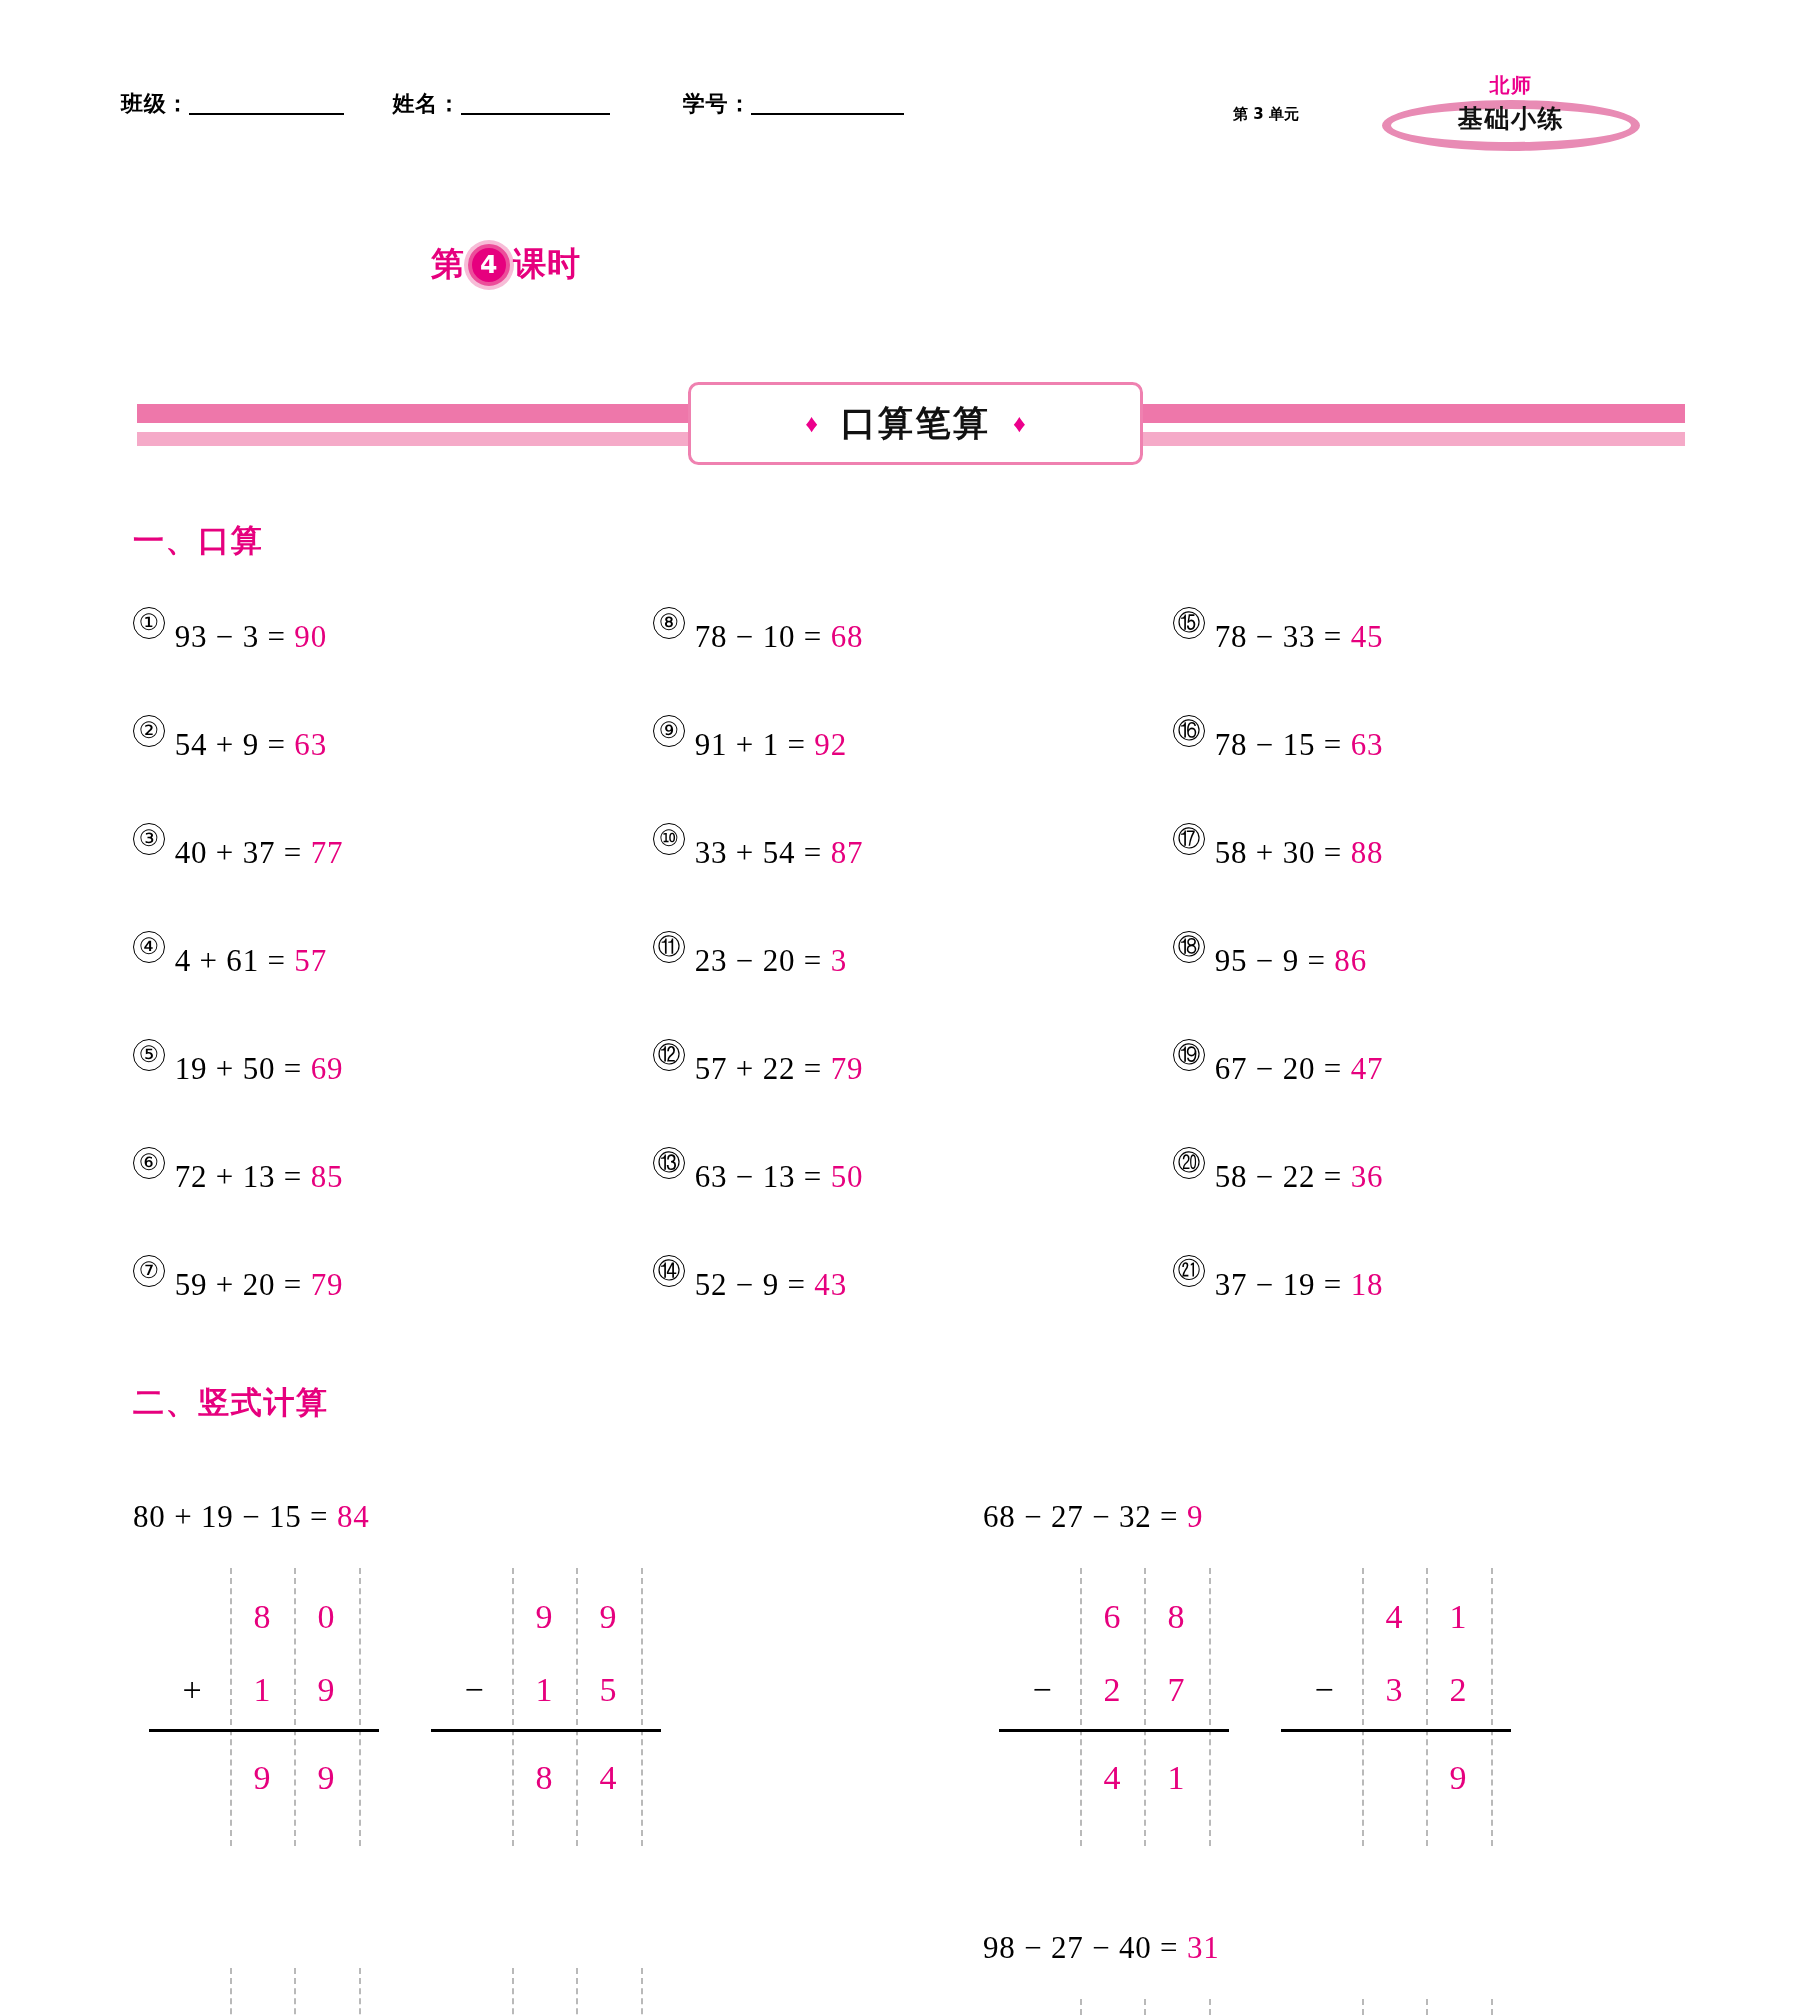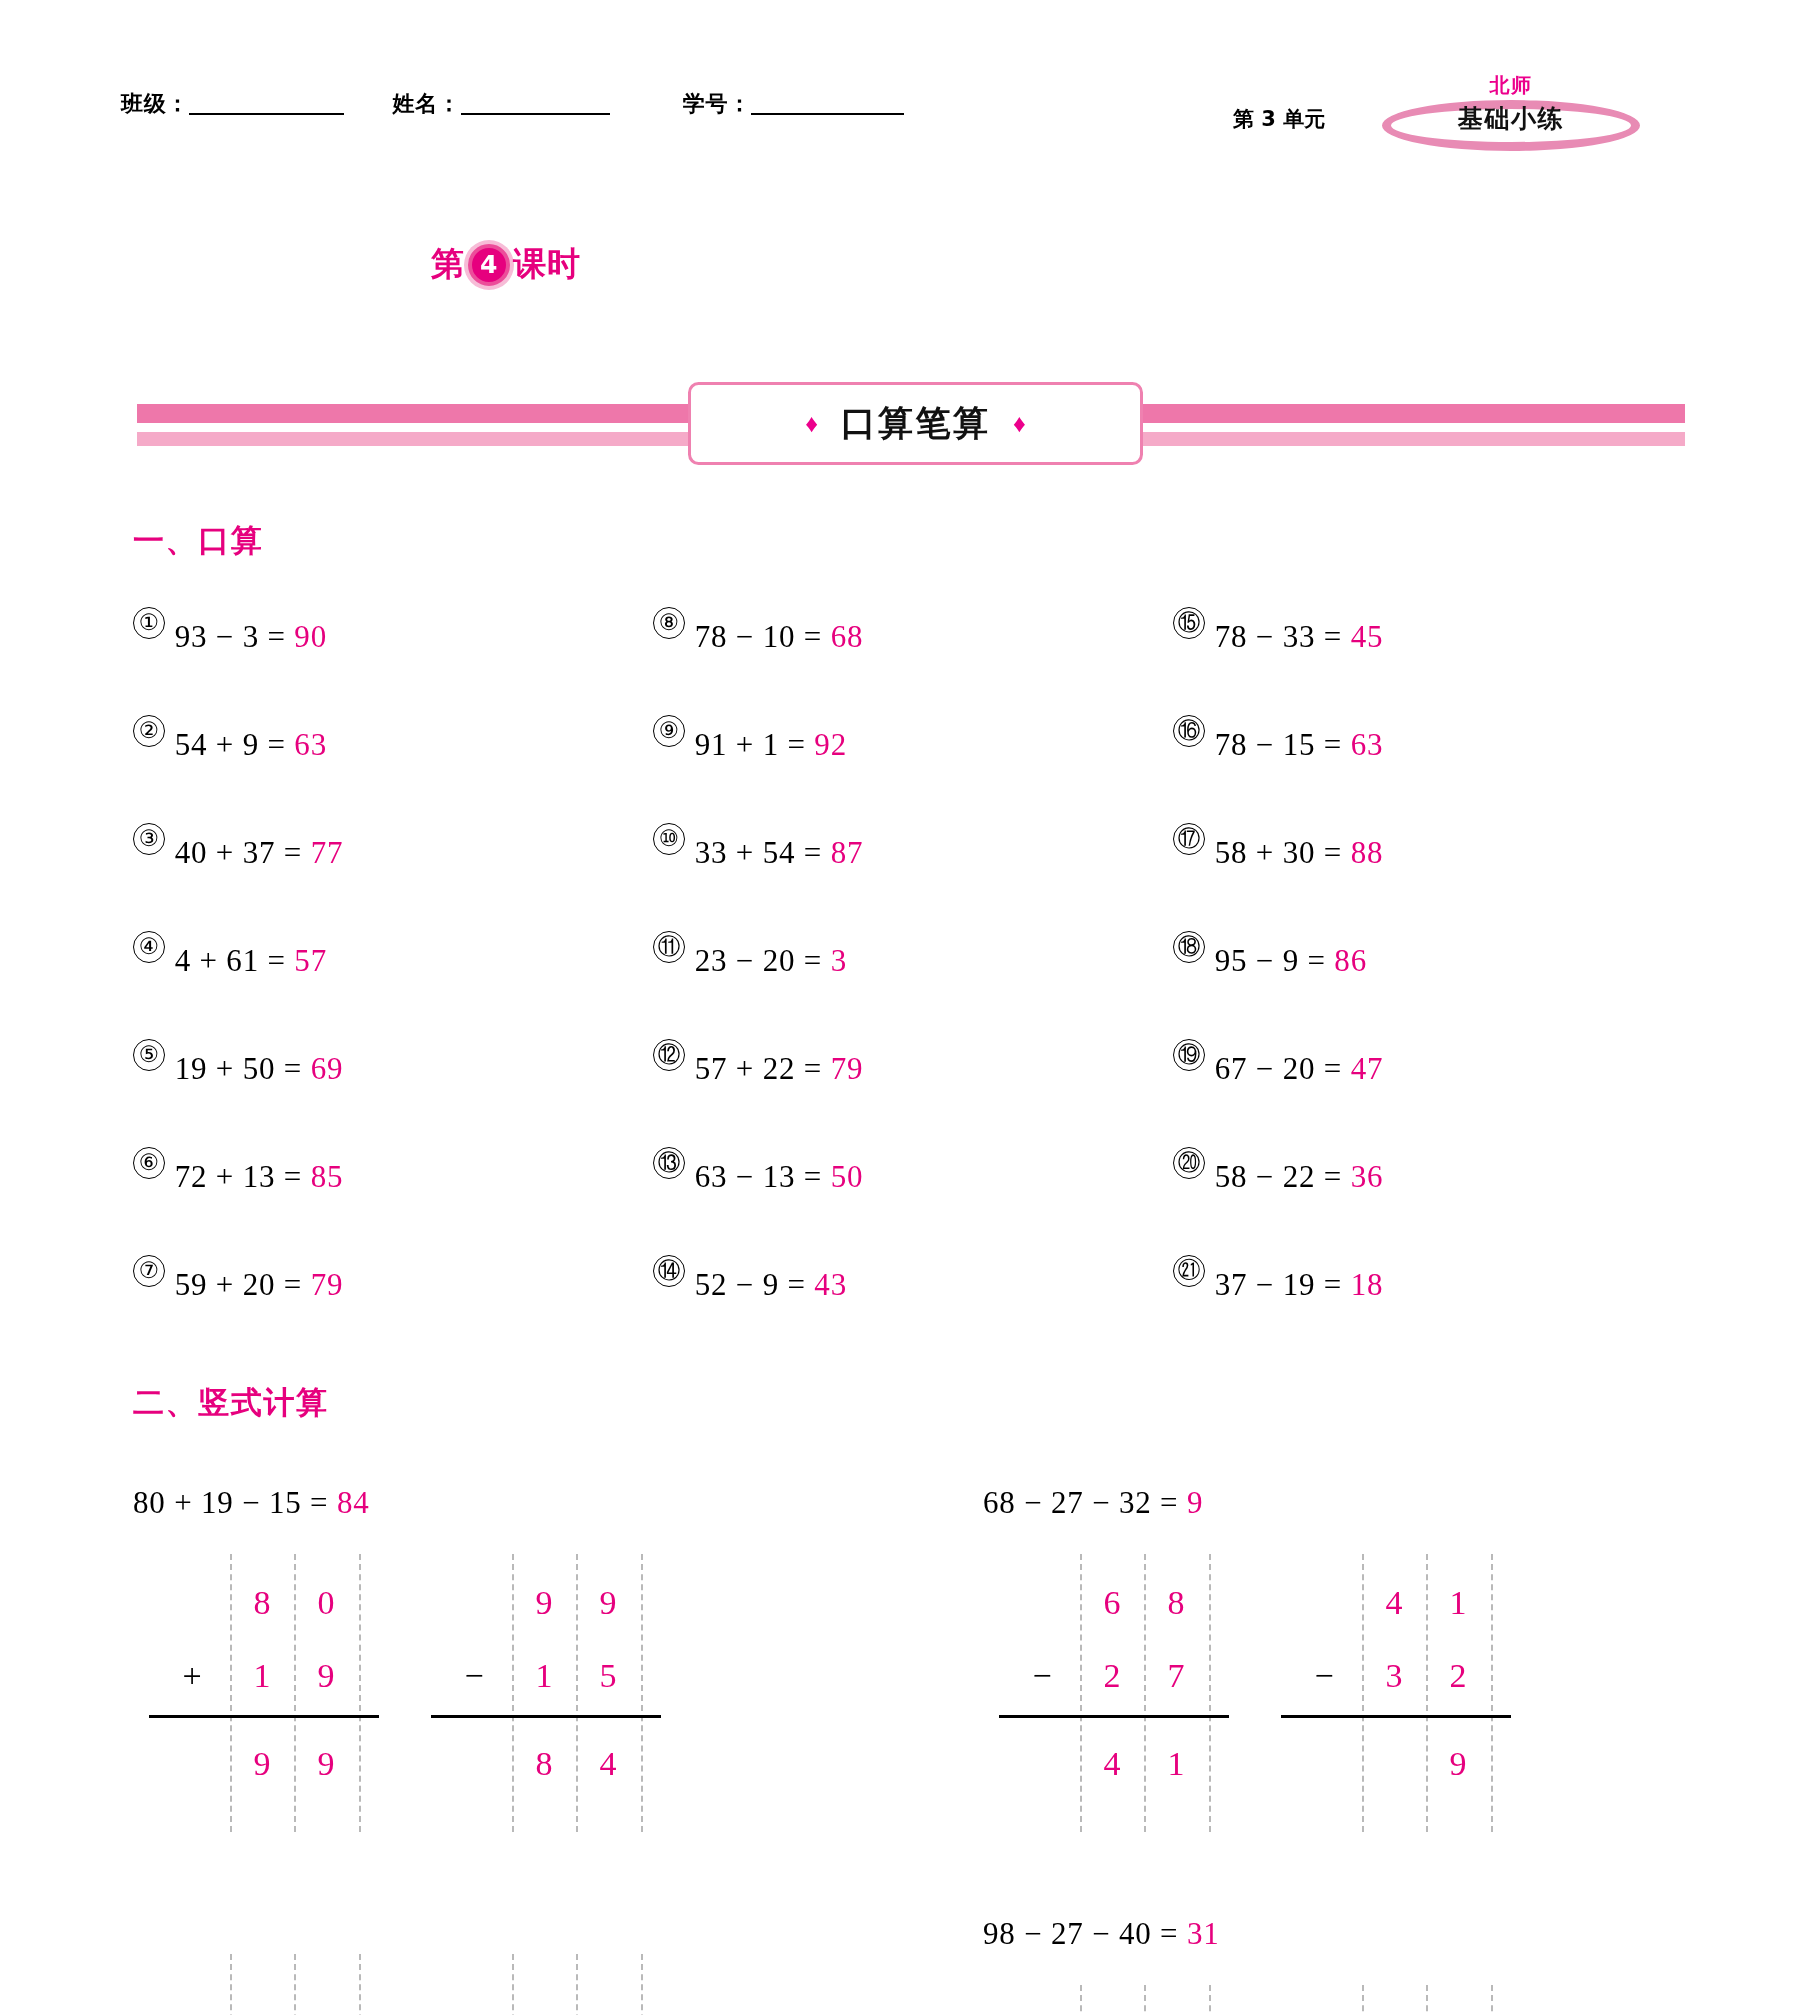--- a/index.html
+++ b/index.html
@@ -27,21 +27,21 @@
   .field-line { display:inline-block; border-bottom:2.8px solid #000; height:4.8px; }
   .f1 .field-line { width:155px; }
   .f2 .field-line { width:149px; }
   .f3 .field-line { width:153px; }
   .gap1 { width:48px; }
   .gap2 { width:73px; }
 
   .hdr-unit {
     position:absolute; left:1233px; top:12px;
     font-family:"DejaVu Sans", sans-serif;
-    font-size:21px; font-weight:600; white-space:nowrap;
+    font-size:15px; font-weight:600; white-space:nowrap;
   }
   .badge-wrap { position:absolute; left:1382px; top:-16px; width:266px; height:85px; }
   .badge-oval {
     position:absolute; left:0; top:23.4px; width:258px; height:51px;
     border:9.7px solid #e88bb4; border-radius:50%;
     box-sizing:border-box;
   }
   .badge-text {
     position:absolute; left:0; top:29px; width:258px; text-align:center;
     font-family:"DejaVu Sans", sans-serif;
@@ -121,21 +121,21 @@
     min-width:32px; height:32px; padding:0 1.6px;
     border:1.6px solid #000; border-radius:50%;
     font-size:22.6px; font-family:"Liberation Serif", serif;
     box-sizing:border-box; margin-right:9.7px; margin-top:2.4px;
     white-space:nowrap;
   }
   .expr { white-space:nowrap; letter-spacing:0.8px;margin-top:16px; }
   .ans { color:#e6007e; }
 
   
-  .vblock { position:absolute; }
+  .vblock { position:absolute;margin-top:14px; }
   .vb-1 { left:133px;  top:1487px; }
   .vb-2 { left:983px; top:1487px; }
   .vb-3 { left:133px;  top:1918px; }
   .vb-4 { left:983px; top:1918px; }
 
   .veq {
     font-size:31px; line-height:1; white-space:nowrap; letter-spacing:0.8px;
   }
   .vpair { position:relative; width:685px; height:278px; margin-top:36px; }
 

